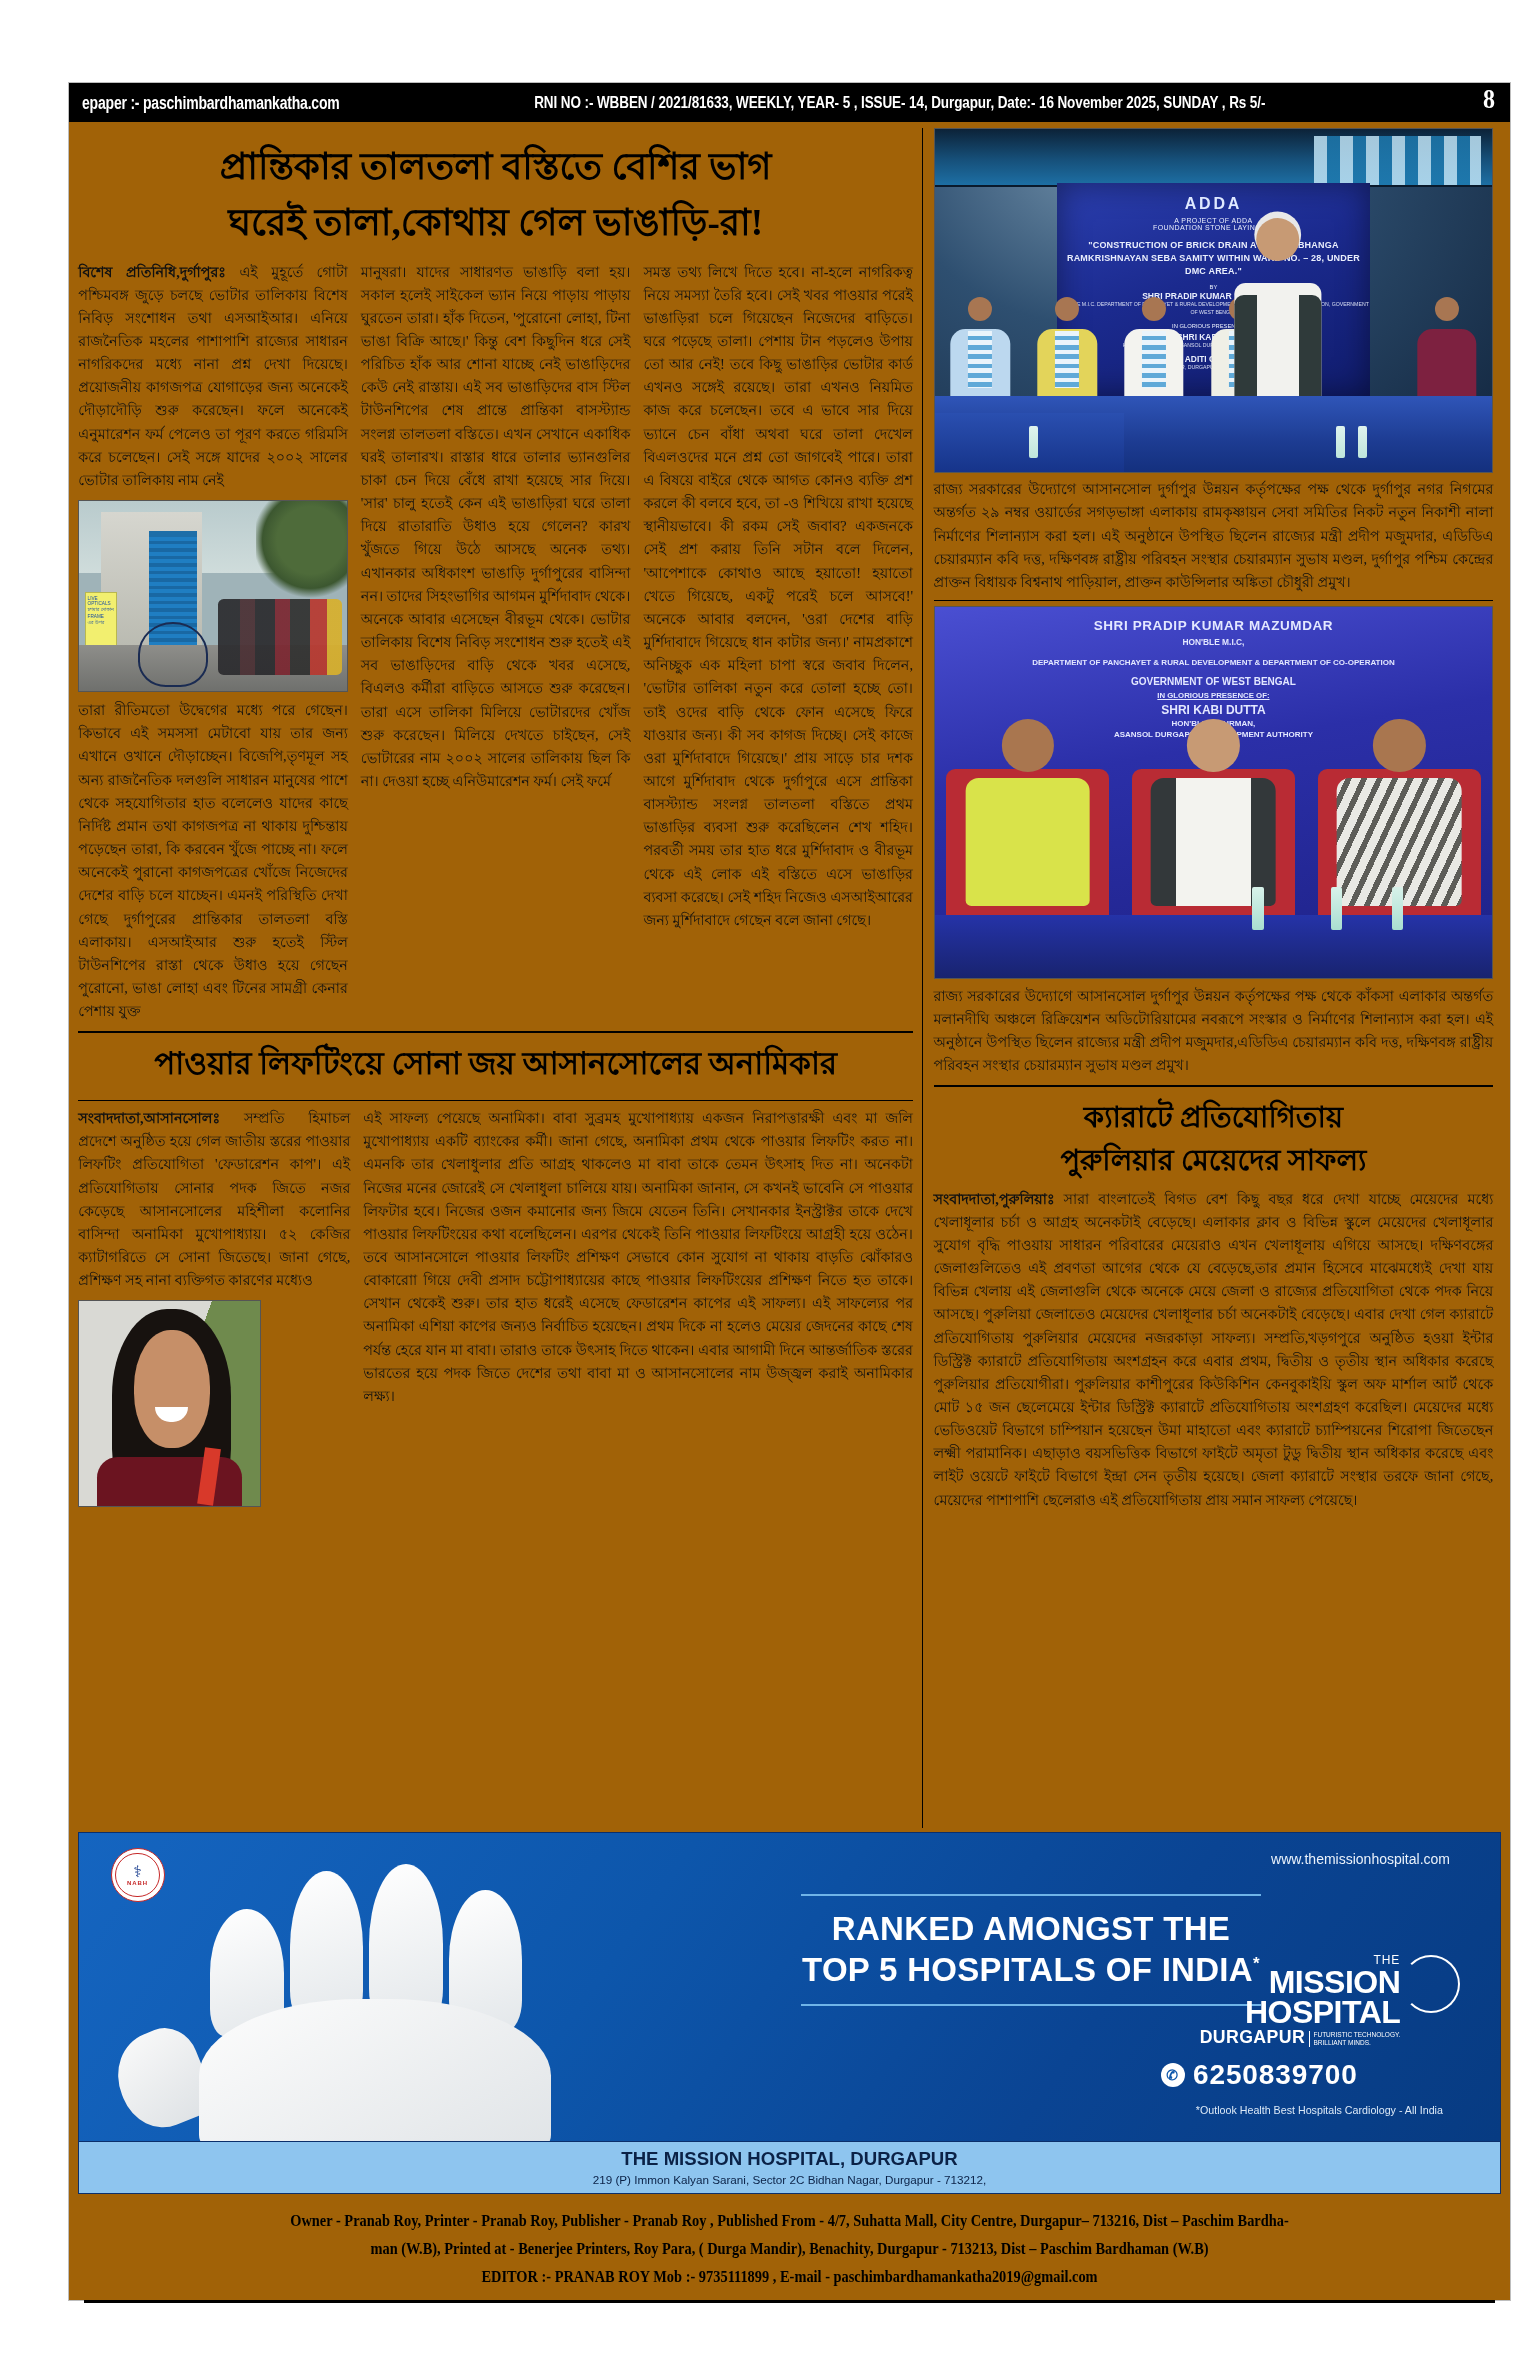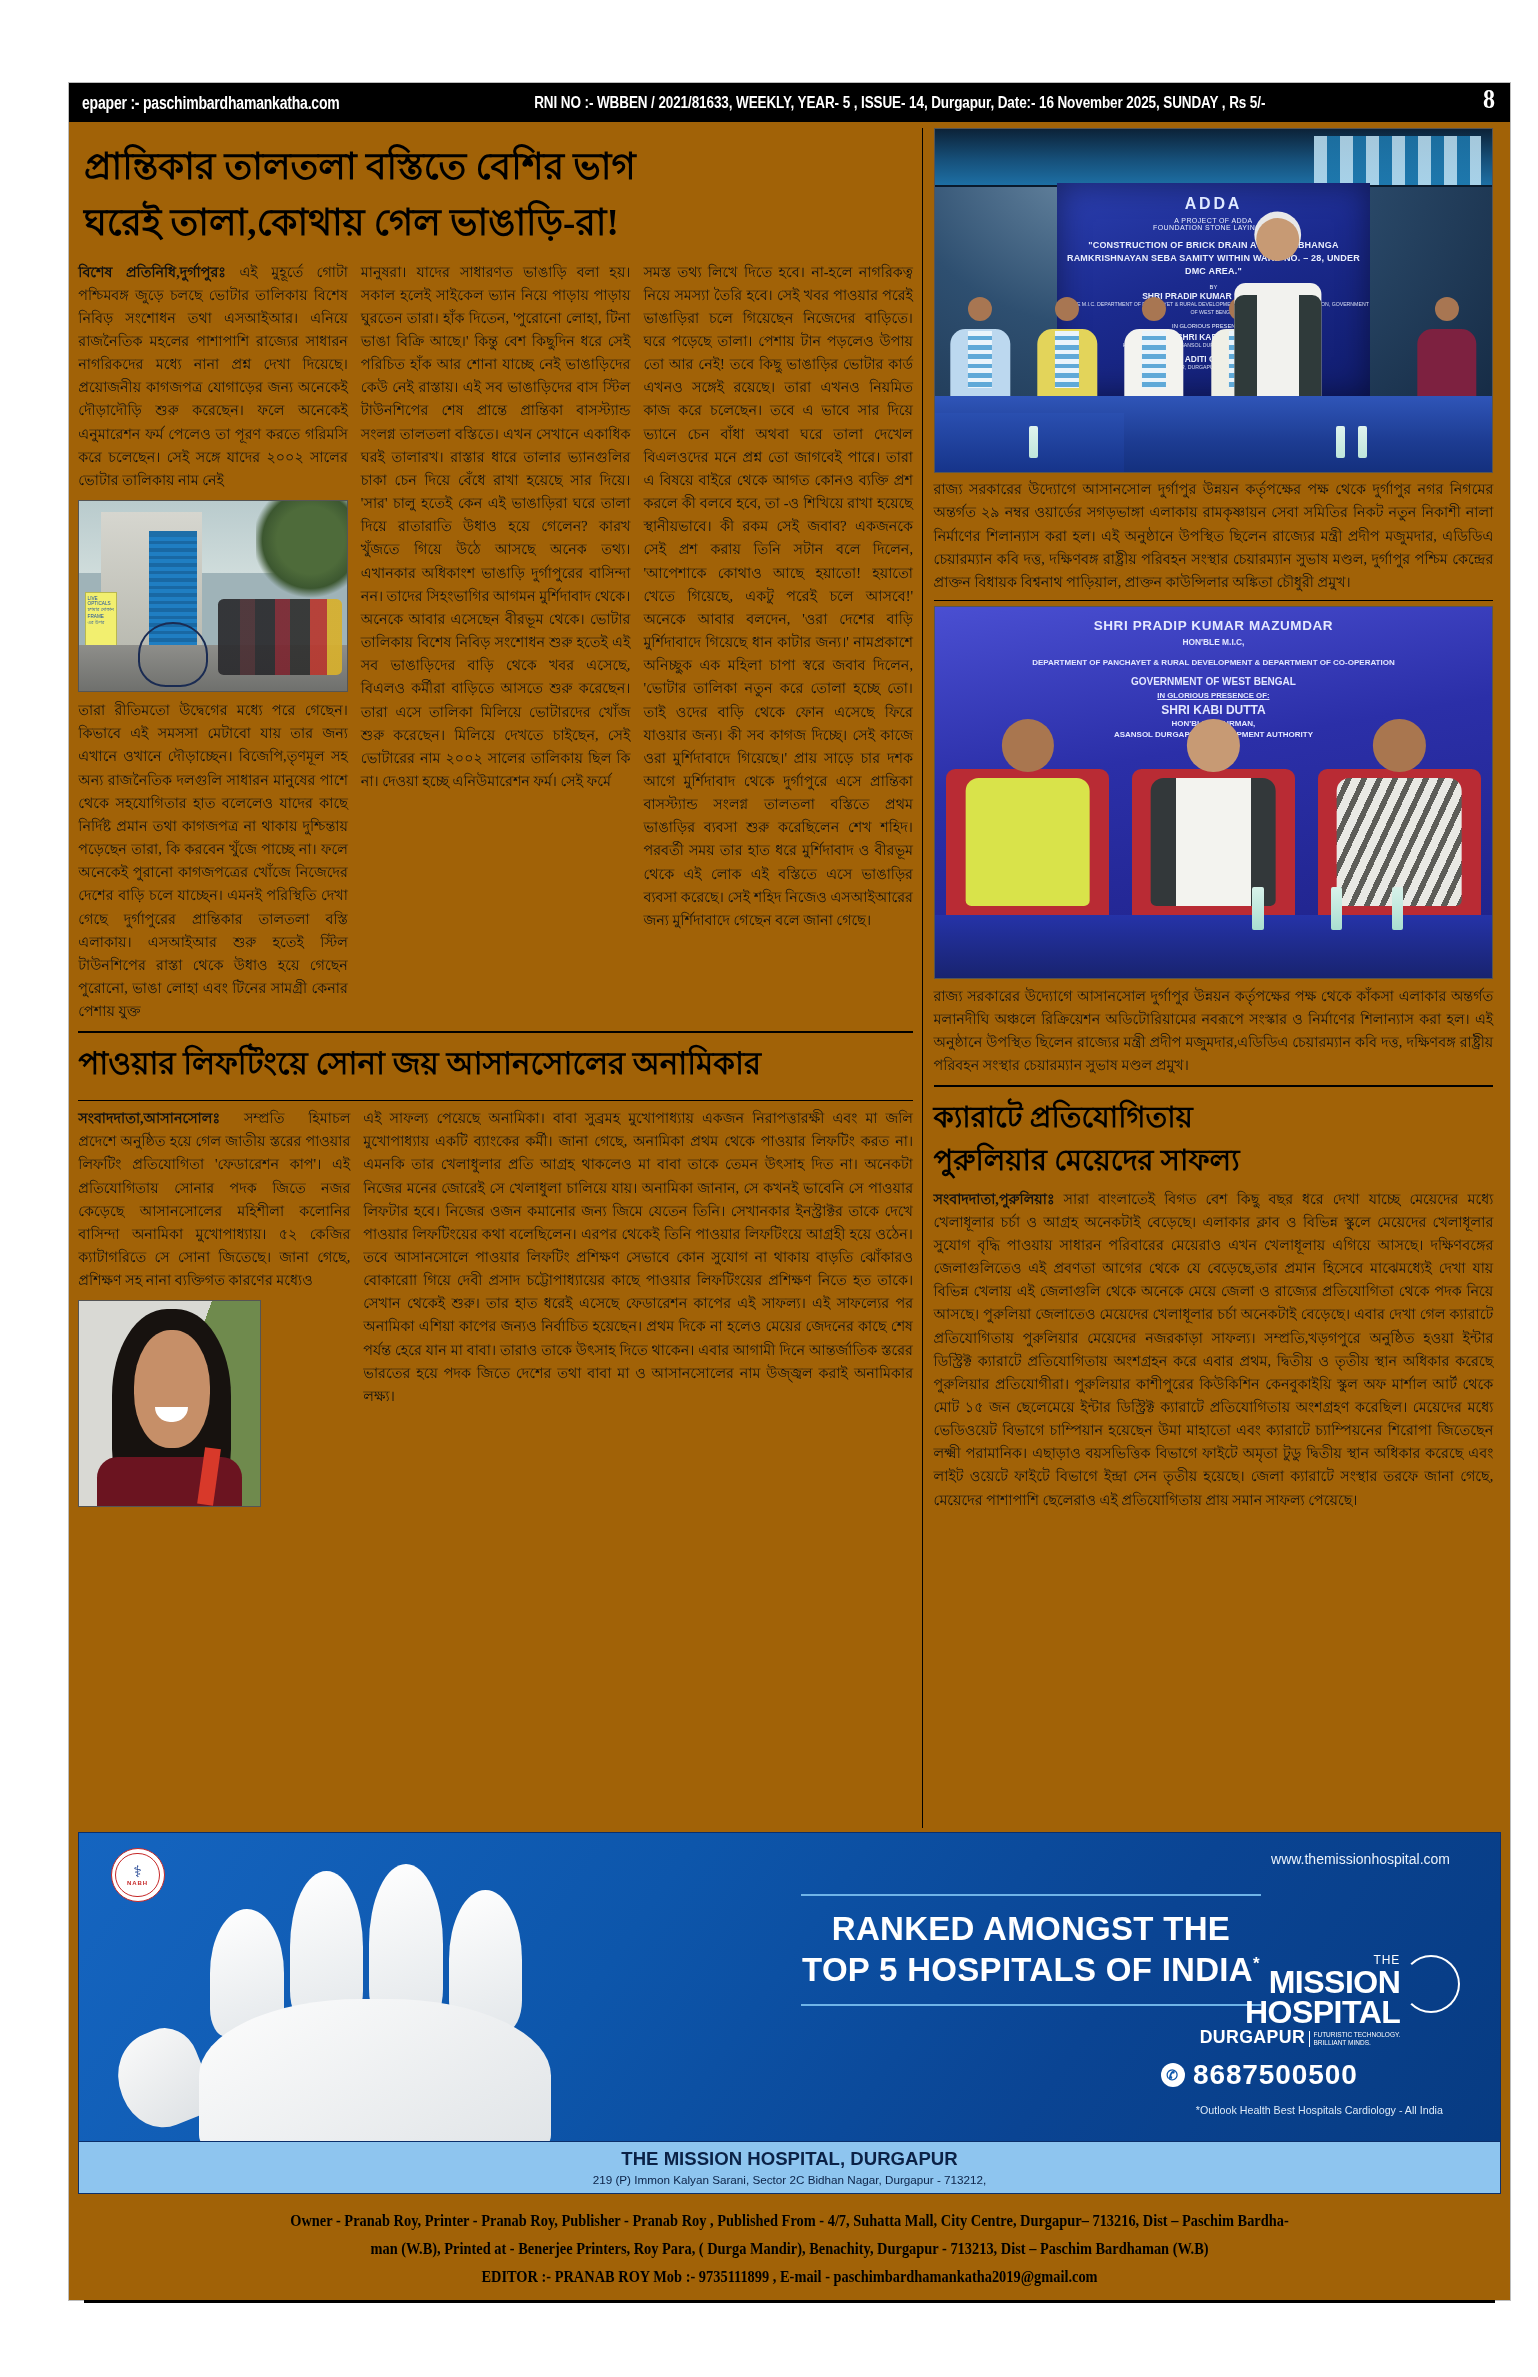--- a/index.html
+++ b/index.html
@@ -61,20 +61,21 @@
   .body-wrap {
     display: flex;
     padding: 5.6px 9.3px 0 9.3px;
     height: 1706px;
   }
   .col-left  { width: 844px; padding-right: 9.3px; }
   .col-right { width: 571px; border-left: 1.4px solid #000; padding-left: 10.3px; }
 
   
   .headline {
+    text-align: center;
     font-size: 37px;
     line-height: 1.52;
     font-weight: bold;
     color: #000;
     padding: 11.2px 5.6px 9.3px 5.6px;
     font-family: "Liberation Serif", "DejaVu Serif", serif;
   }
   .headline div { white-space: nowrap; }
 
   .rule-thin  { border-top: 1.4px solid #000; margin: 5.6px 0; }
@@ -647,21 +648,21 @@
         <div class="the">THE</div>
         <div class="m">MISSION</div>
         <div class="h">HOSPITAL</div>
         <div>
           <span class="d">DURGAPUR</span><span class="tag"><span>FUTURISTIC TECHNOLOGY.</span><br><span>BRILLIANT MINDS.</span></span>
         </div>
       </div>
 
       <div class="phone">
         <span class="pic">✆</span>
-        <span>8687500500</span>
+        <span>6250839700</span>
       </div>
 
       <div class="note">*Outlook Health Best Hospitals Cardiology - All India</div>
     </div>
 
     <div class="ad-foot">
       <div class="t1">THE MISSION HOSPITAL, DURGAPUR</div>
       <div class="t2">219 (P) Immon Kalyan Sarani, Sector 2C Bidhan Nagar, Durgapur - 713212,</div>
     </div>
   </div>

